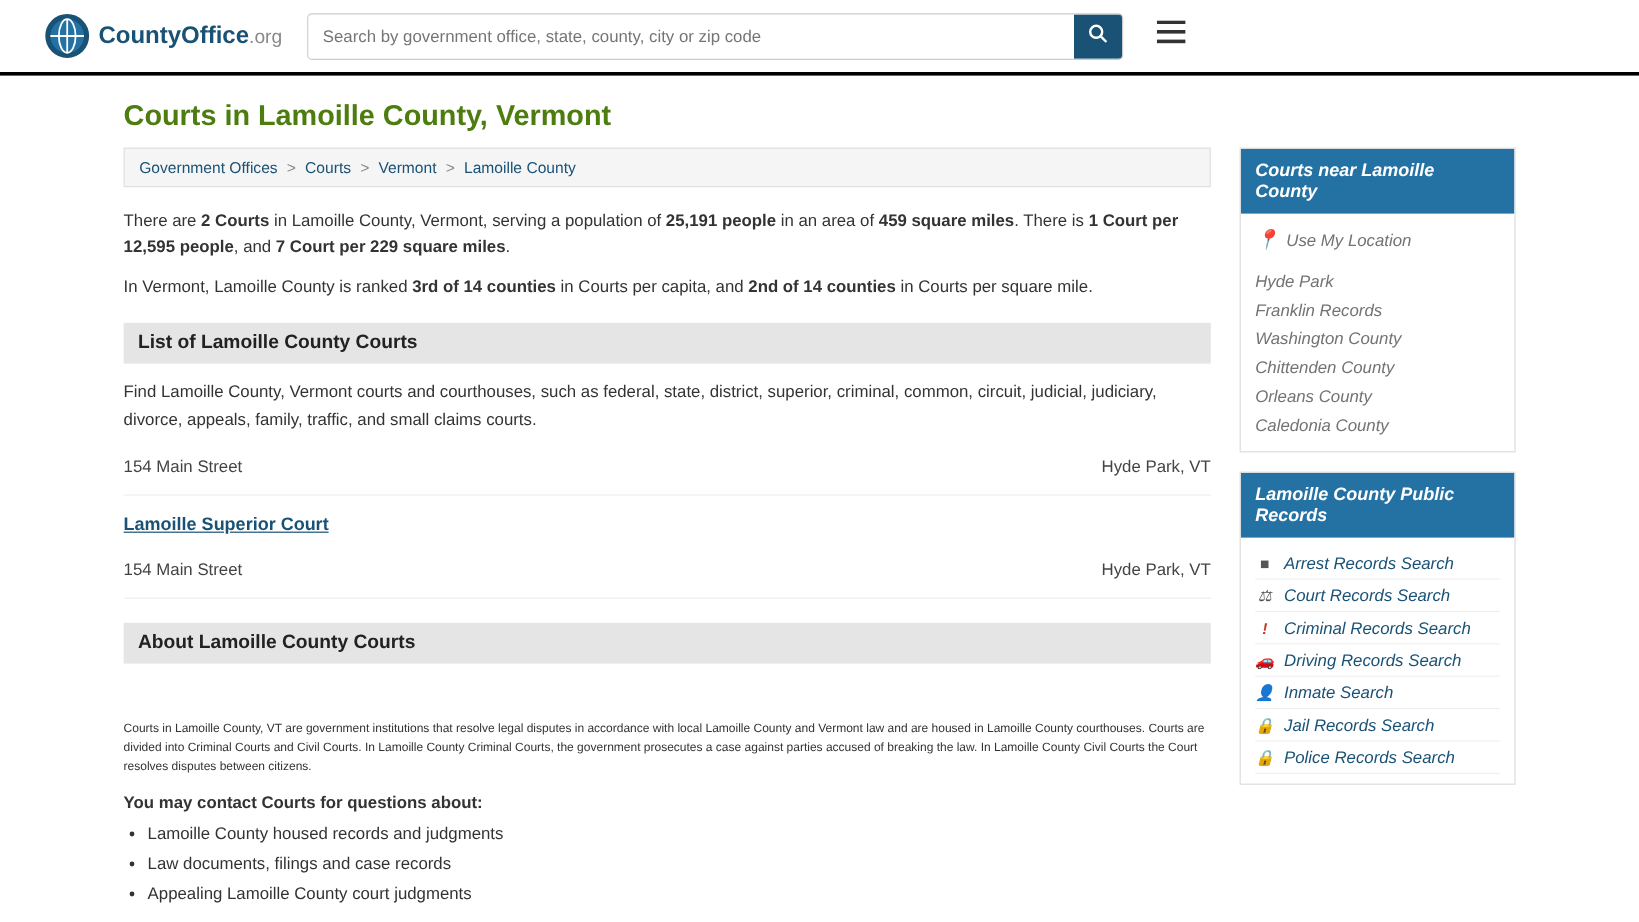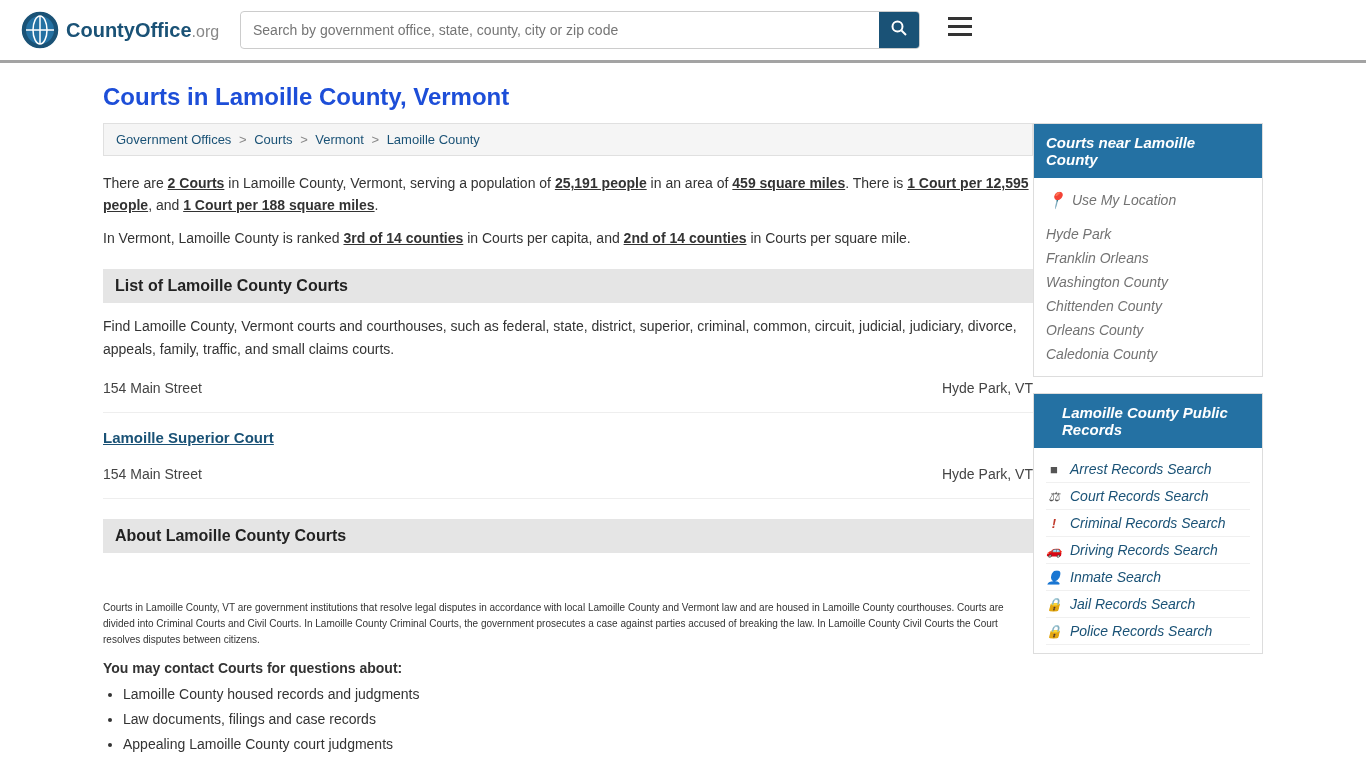--- a/index.html
+++ b/index.html
@@ -1,22 +1,22 @@
 <!DOCTYPE html>
 <html><head>
   <meta charset="utf-8">
   <style>
     * { margin: 0; padding: 0; box-sizing: border-box; }
     body { font-family: Arial, sans-serif; font-size: 14px; color: #333; background: #fff; }
 
     
     .header {
       background: #fff;
-      border-bottom: 3px solid #a3a3a3;
-      padding: 10px 20px;
+      border-bottom: 3px solid #000000;
+      padding: 10px 36px;
       display: flex;
       align-items: center;
       gap: 20px;
     }
     .logo-area {
       display: flex;
       align-items: center;
       gap: 6px;
       min-width: 200px;
     }
@@ -59,35 +59,36 @@
     }
 
     
     .page-container {
       max-width: 1200px;
       margin: 0 auto;
       padding: 20px;
     }
     .main-layout {
       display: flex;
+      gap: 24px;
     }
     .content {
       flex: 1;
     }
     .sidebar {
       width: 230px;
       min-width: 230px;
       font-style: italic;
     }
 
     
     .page-title {
       font-size: 24px;
       font-weight: bold;
-      color: #1d4ed8;
+      color: #4d7c0f;
       margin-bottom: 12px;
     }
 
     
     .breadcrumb {
       font-size: 13px;
       color: #555;
       margin-bottom: 16px;
       background: #f5f5f5;
       padding: 8px 12px;
@@ -98,21 +99,21 @@
       text-decoration: none;
     }
     .breadcrumb span { color: #888; margin: 0 4px; }
 
     
     .stats-para {
       margin-bottom: 10px;
       line-height: 1.6;
       font-size: 14px;
     }
-    .stats-para strong { font-weight: bold; text-decoration: underline; }
+    .stats-para strong { font-weight: bold; }
 
     
     .section-header {
       background: #e5e5e5;
       padding: 8px 12px;
       font-size: 16px;
       font-weight: bold;
       color: #222;
       margin: 20px 0 12px 0;
       border-left: none;
@@ -187,21 +188,21 @@
       color: #737373;
       text-decoration: none;
       font-size: 14px;
       display: block;
       padding: 4px 0;
     }
 
     .sidebar-records-title {
       background: #2471a3;
       color: #fff;
-      padding: 10px 28px;
+      padding: 10px 12px;
       font-size: 15px;
       font-weight: bold;
     }
     .sidebar-records-content {
       padding: 8px 12px;
     }
     .record-link {
       display: flex;
       align-items: center;
       gap: 8px;
@@ -273,21 +274,21 @@
         <a href="#">Government Offices</a>
         <span> &gt; </span>
         <a href="#">Courts</a>
         <span> &gt; </span>
         <a href="#">Vermont</a>
         <span> &gt; </span>
         <a href="#">Lamoille County</a>
       </div>
 
       <p class="stats-para">
-        There are <strong>2 Courts</strong> in Lamoille County, Vermont, serving a population of <strong>25,191 people</strong> in an area of <strong>459 square miles</strong>. There is <strong>1 Court per 12,595 people</strong>, and <strong>1 Court per 188 square miles</strong>.
+        There are <strong>2 Courts</strong> in Lamoille County, Vermont, serving a population of <strong>25,191 people</strong> in an area of <strong>459 square miles</strong>. There is <strong>1 Court per 12,595 people</strong>, and <strong>7 Court per 229 square miles</strong>.
       </p>
       <p class="stats-para">
         In Vermont, Lamoille County is ranked <strong>3rd of 14 counties</strong> in Courts per capita, and <strong>2nd of 14 counties</strong> in Courts per square mile.
       </p>
 
       <div class="section-header">List of Lamoille County Courts</div>
       <p class="stats-para">Find Lamoille County, Vermont courts and courthouses, such as federal, state, district, superior, criminal, common, circuit, judicial, judiciary, divorce, appeals, family, traffic, and small claims courts.</p>
 
       <div class="court-entry">
         <div class="court-row">
@@ -319,21 +320,21 @@
     <div class="sidebar">
 
       <div class="sidebar-box">
         <div class="sidebar-box-title">Courts near Lamoille County</div>
         <div class="sidebar-box-content">
           <div class="sidebar-location">
             <span class="location-dot">📍</span>
             <a href="#" class="sidebar-link">Use My Location</a>
           </div>
           <a href="#" class="sidebar-link">Hyde Park</a>
-          <a href="#" class="sidebar-link">Franklin Orleans</a>
+          <a href="#" class="sidebar-link">Franklin Records</a>
           <a href="#" class="sidebar-link">Washington County</a>
           <a href="#" class="sidebar-link">Chittenden County</a>
           <a href="#" class="sidebar-link">Orleans County</a>
           <a href="#" class="sidebar-link">Caledonia County</a>
         </div>
       </div>
 
       <div class="sidebar-box">
         <div class="sidebar-records-title">Lamoille County Public Records</div>
         <div class="sidebar-records-content">

